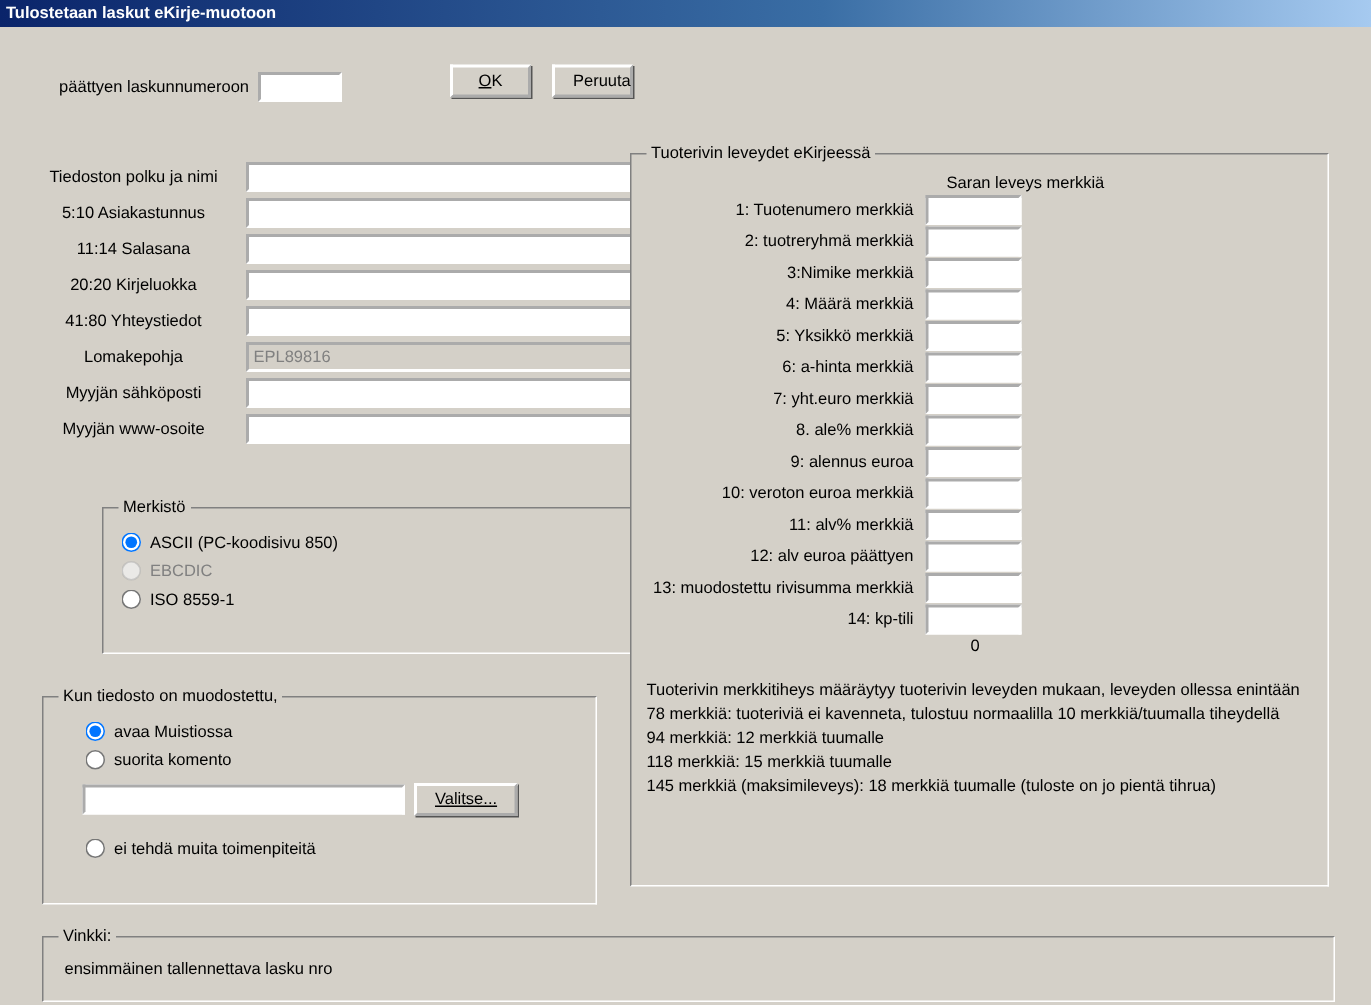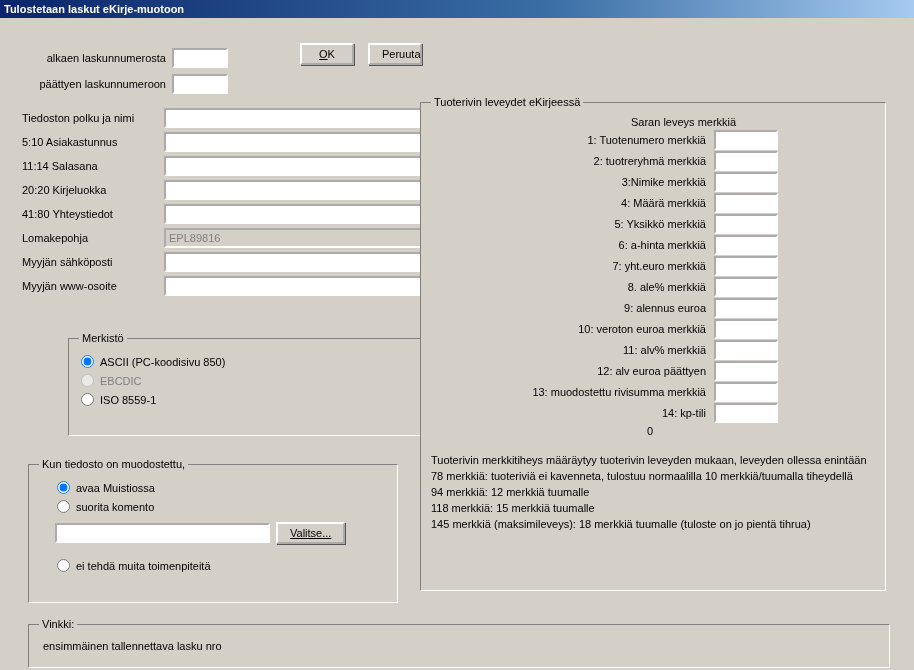--- a/index.html
+++ b/index.html
@@ -78,44 +78,40 @@
   
   .top-inputs { position: absolute; top: 30px; left: 12px; width: 400px; }
   .top-buttons { position: absolute; top: 25px; left: 300px; }
   .left-fields { position: absolute; top: 90px; left: 22px; width: 400px; }
   .merkisto-box { position: absolute; top: 314px; left: 28px; width: 370px; height: 104px; margin-left: 40px; }
   .kun-box { position: absolute; top: 440px; left: 28px; width: 370px; height: 145px; }
   .right-box { position: absolute; top: 78px; left: 420px; width: 466px; height: 495px; }
   .vinkki-box { position: absolute; top: 600px; left: 28px; width: 862px; height: 50px; }
 
   .field-row { display: flex; align-items: center; margin-bottom: 4px; }
-  .field-row .lbl { width: 142px; text-align: left; padding-right: 8px; }
+  .field-row .lbl { width: 142px; text-align: center; padding-right: 8px; }
   .field-row input { flex: 1; }
 
-  .col-row { display: flex; align-items: center; margin-bottom: 1px; justify-content: center; }
+  .col-row { display: flex; align-items: center; margin-bottom: 1px; }
   .col-row .lbl { width: 186px; text-align: right; padding-right: 8px; }
   .col-row input { width: 64px; }
 
   .help-text { margin-top: 16px; line-height: 1.45; font-size: 11px; }
   .command-sub { margin-top: 6px; display: flex; align-items: center; gap: 6px; }
 </style>
 </head>
 <body>
 
 <div class="titlebar">
   <span>Tulostetaan laskut eKirje-muotoon</span>
 </div>
 
 <div class="window-body">
 
   <div class="top-inputs">
-    <div class="row" style="margin-bottom:6px;">
-      <span class="label-right" style="width:160px;">alkaen laskunnumerosta</span>
-      <input class="text-in" style="width: 56px;">
-    </div>
     <div class="row">
       <span class="label-right" style="width:160px;">päättyen laskunnumeroon</span>
       <input class="text-in" style="width: 56px;">
     </div>
   </div>
 
   <div class="top-buttons row" style="gap:14px;">
     <button class="btn" style="width:54px;"><span class="u">O</span>K</button>
     <button class="btn" style="width:54px;">Peruuta</button>
   </div>

